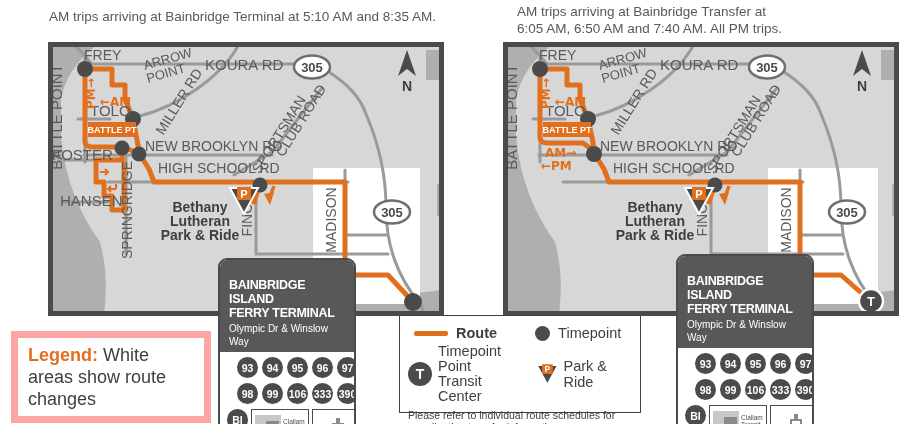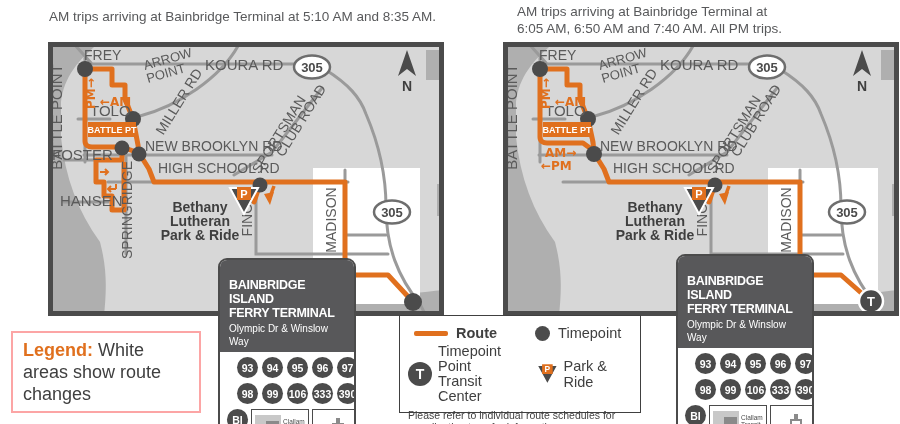--- a/index.html
+++ b/index.html
@@ -13,42 +13,42 @@
         border-radius:9px 9px 22px 22px;overflow:hidden;z-index:5;}
   .card-head{background:#58585a;color:#fff;padding:18px 9px 4px 9px;}
   .card-head .t1{font-weight:bold;font-size:12.5px;line-height:14px;letter-spacing:-0.3px;}
   .card-head .sub{font-size:10px;line-height:13px;margin-top:2px;}
   .badge-row{display:flex;gap:4px;padding:0 17px;margin-top:5px;}
   .badge{width:21px;height:21px;border-radius:50%;background:#4b4b4b;color:#fff;
          font-size:10.5px;font-weight:bold;display:flex;align-items:center;justify-content:center;flex:0 0 auto;}
   .logo-row{display:flex;gap:3px;padding:0 7px 8px 7px;margin-top:5px;align-items:flex-start;}
   .tile{border:1.5px solid #4b4b4b;background:#fff;flex:0 0 auto;}
   
-  .legend-note{position:absolute;left:11px;top:331px;width:166px;border:2px solid #fca5a5;
+  .legend-note{position:absolute;left:11px;top:331px;width:166px;border:7px solid #fca5a5;
                padding:6px 10px;font-size:18px;line-height:22px;color:#3f3f3f;background:#fff;}
   .legend-note b{color:#e0701e;font-weight:bold;}
   
   .legend-panel{position:absolute;left:399px;top:315px;width:224px;height:90px;background:#fff;
                 border:1px solid #404040;padding:6px 8px 0 8px;z-index:6;font-size:14.5px;}
   .lrow{display:flex;align-items:center;margin-top:3px;}
   .route-swatch{width:34px;height:5px;background:#e0701e;border-radius:2px;margin:0 8px 0 6px;}
   .lp-dot{width:15px;height:15px;border-radius:50%;background:#4b4b4b;margin:0 8px 0 6px;}
   .lp-T{width:24px;height:24px;border-radius:50%;background:#4b4b4b;color:#fff;font-weight:bold;
         font-size:14px;display:flex;align-items:center;justify-content:center;margin-right:6px;flex:0 0 auto;}
   .two-line{line-height:15px;}
   .note-small{font-size:10.5px;line-height:12px;margin-top:5px;color:#3f3f3f;}
   .bold{font-weight:bold;}
 </style>
 </head>
 <body>
 
 <div id="stage">
 
   <div class="map-title" style="left:49px;top:8px;"><span>AM trips arriving at Bainbridge Terminal at 5:10 AM and 8:35 AM.</span></div>
-  <div class="map-title" style="left:517px;top:3px;"><span>AM trips arriving at Bainbridge Terminal at</span><br><span>6:05 AM, 6:50 AM and 7:40 AM. All PM trips.</span></div>
+  <div class="map-title" style="left:517px;top:3px;"><span>AM trips arriving at Bainbridge Transfer at</span><br><span>6:05 AM, 6:50 AM and 7:40 AM. All PM trips.</span></div>
 
   <div class="map" style="left:48px;">
   <svg viewBox="0 0 396 274" width="396" height="274">
     <rect x="0" y="0" width="396" height="274" fill="#D7D7D7"></rect>
     <path fill="#AFAFAF" d="M0,0 L52,0 C30,18 16,35 13,60 L13,95 C17,135 30,170 52,200 C60,230 58,252 56,274 L0,274 Z"></path>
     <rect x="378" y="8" width="18" height="30" fill="#AFAFAF"></rect>
     <rect x="389" y="142" width="7" height="32" fill="#AFAFAF"></rect>
     <path fill="#AFAFAF" d="M200,274 L396,274 L396,248 C350,252 325,259 290,264 C260,267 230,271 200,274 Z"></path>
     <rect x="265" y="126" width="107" height="136" fill="#FFFFFF"></rect>
 

